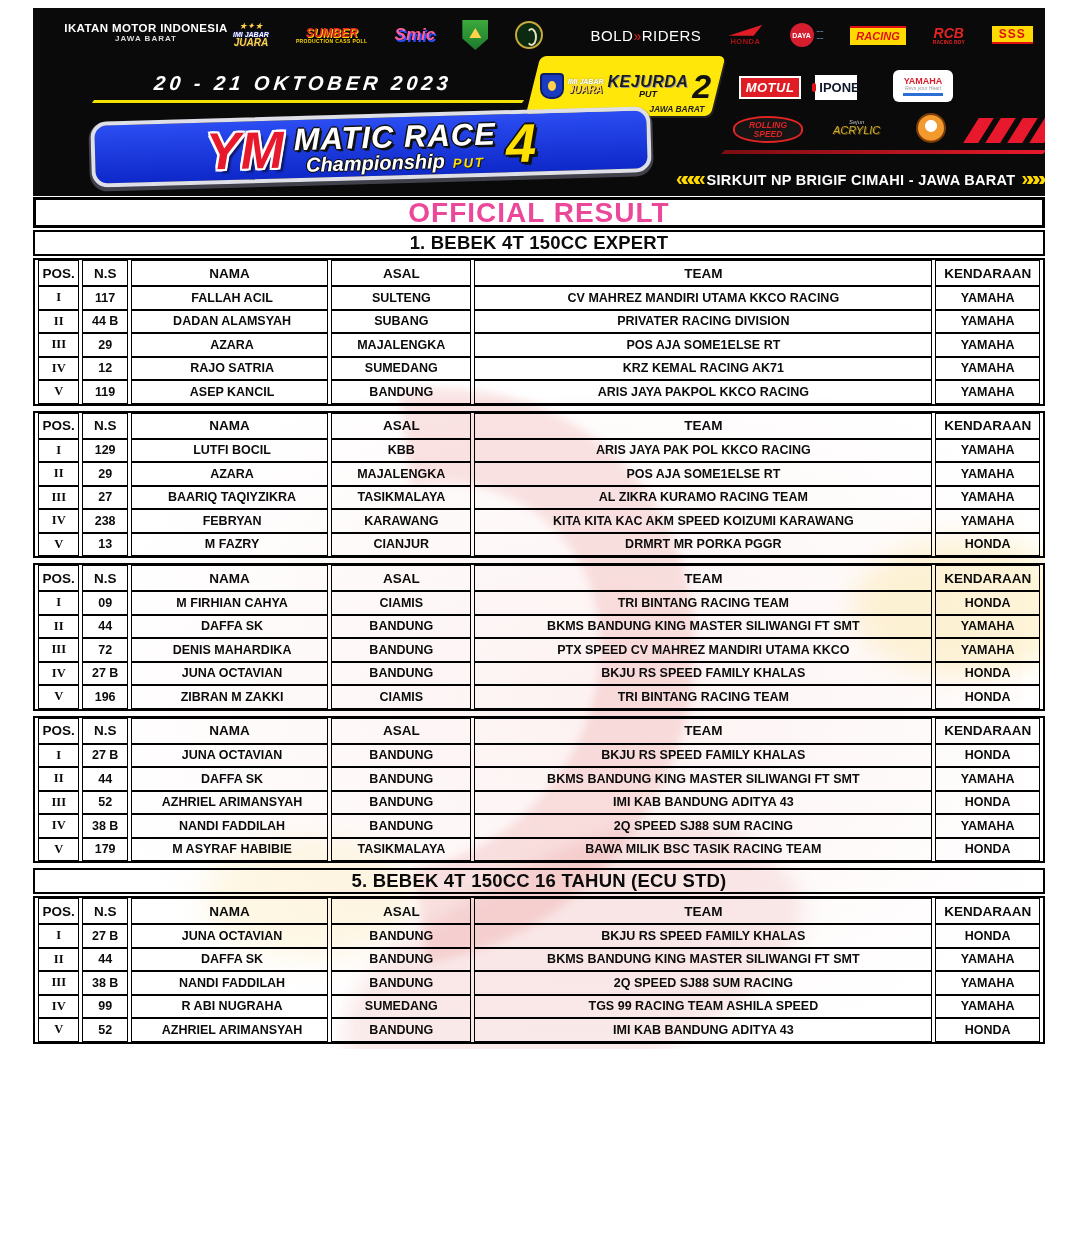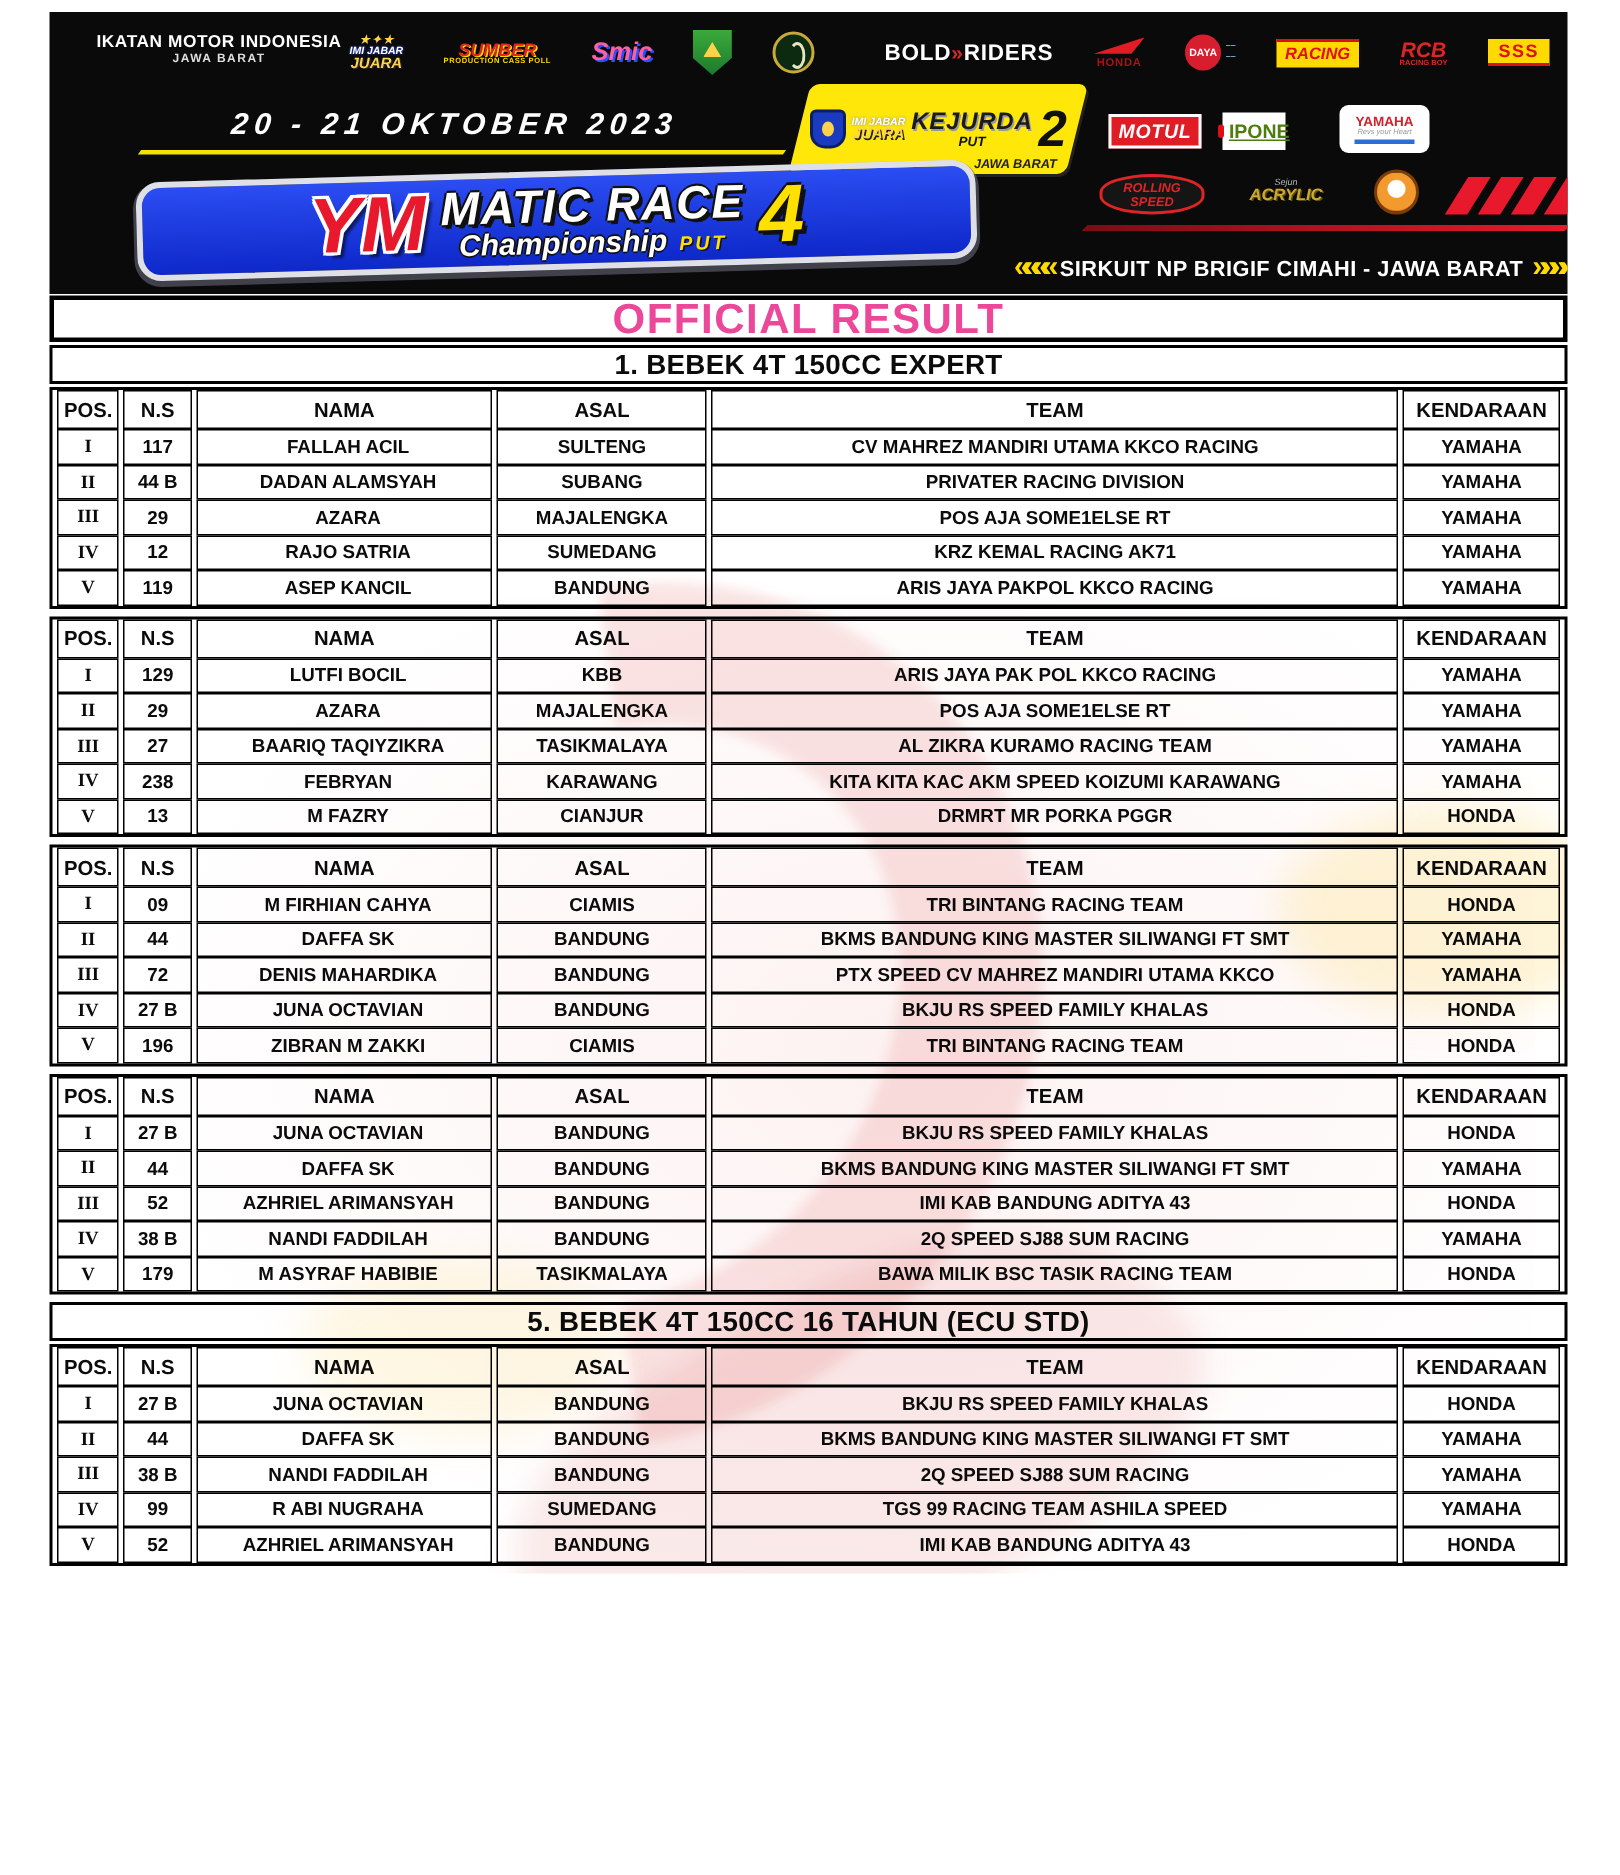--- a/index.html
+++ b/index.html
@@ -31,21 +31,21 @@
 
   .crest { width:26px; height:30px; background:linear-gradient(#3ba93b,#1d7a2d);
            clip-path:polygon(0 0,100% 0,100% 62%,50% 100%,0 62%); position:relative; }
   .crest::after { content:""; position:absolute; left:7px; top:8px; width:12px; height:10px;
                   background:#ffd24a; clip-path:polygon(50% 0,100% 100%,0 100%); }
   .circle-logo { width:28px; height:28px; border-radius:50%; background:#0c2a10;
                  border:2px solid #caa93c; position:relative; }
   .circle-logo::after { content:""; position:absolute; left:9px; top:5px; width:7px; height:14px;
                         border-radius:50%; border:2px solid #e8e3c0; border-left-color:transparent; }
 
-  .sp-bold { font-size:15px; font-weight:700; letter-spacing:.5px; color:#fff;margin-left:20px; }
+  .sp-bold { font-size:15px; font-weight:400; letter-spacing:.5px; color:#fff;margin-left:20px; }
   .sp-bold .sep { color:#e02424; font-size:14px; }
 
   .sp-honda { text-align:center; line-height:1; }
   .wing { width:34px; height:11px; background:#e01d24; margin:0 auto 2px;
           clip-path:polygon(0 100%,100% 0,74% 100%); }
   .sp-honda .t { font-size:7.5px; font-weight:900; color:#a71216; letter-spacing:.5px; }
 
   .sp-daya { display:flex; align-items:center; gap:3px; }
   .daya-c { width:24px; height:24px; border-radius:50%; background:#d61e2e; color:#fff;
             font-size:7px; font-weight:900; display:flex; align-items:center; justify-content:center; }
@@ -82,22 +82,22 @@
   .kej-t2 { font-size:9px; font-weight:900; font-style:italic; color:#111; }
   .kej-num { font-size:34px; font-weight:900; font-style:italic; color:#111; line-height:.9; }
   .kej-region { position:absolute; right:8px; bottom:2px; font-size:8.5px; font-weight:bold;
                 font-style:italic; color:#222; transform:skewX(14deg); }
 
   .sp-motul { position:absolute; left:706px; top:16px; width:62px; height:23px;
               background:#e01d24; border:2px solid #fff; color:#fff; display:flex;
               align-items:center; justify-content:center; font-size:13px; font-weight:900;
               font-style:italic; letter-spacing:.5px; }
   .sp-ipone { position:absolute; left:782px; top:15px; width:42px; height:25px;
-              background:#fff; color:#4d7c0f; display:flex; align-items:center;
-              justify-content:center; gap:3px; font-size:13px; font-weight:900;text-decoration:underline; }
+              background:#fff; color:#0f172a; display:flex; align-items:center;
+              justify-content:center; gap:3px; font-size:13px; font-weight:900; }
   .ipone-dot { width:9px; height:9px; background:#fff; border:2.5px solid #d11; border-radius:2px; }
   .sp-yamaha { position:absolute; left:860px; top:10px; width:60px; height:32px;
                background:#fff; border-radius:6px; display:flex; flex-direction:column;
                align-items:center; justify-content:center; line-height:1; }
   .sp-yamaha .t1 { color:#d61e2e; font-size:9px; font-weight:900; }
   .sp-yamaha .t2 { color:#999; font-size:5px; font-style:italic; }
   .sp-yamaha .t3 { width:40px; height:3px; background:#2b6fd6; margin-top:2px; }
 
   .band-row3 { position:absolute; left:0; top:108px; width:100%; height:80px; }
   .ym-banner { position:absolute; left:58px; top:-2px; width:560px; height:66px;
@@ -119,21 +119,21 @@
   .ym-num { font-size:54px; font-weight:900; font-style:italic; color:#ffe000; line-height:.9;
             text-shadow:-2px 0 #111,2px 0 #111,0 -2px #111,0 2px #111,3px 3px 0 #111; }
 
   .sp-rolling { position:absolute; left:700px; top:0; width:70px; height:27px;
                 background:#151515; border:2px solid #e02424; border-radius:50% / 45%;
                 display:flex; flex-direction:column; align-items:center; justify-content:center;
                 line-height:1; }
   .sp-rolling .t { color:#e02424; font-size:8.5px; font-weight:900; font-style:italic; }
   .sp-acrylic { position:absolute; left:800px; top:3px; text-align:center; line-height:1; }
   .sp-acrylic .t0 { color:#bbb; font-size:6px; font-style:italic; }
-  .sp-acrylic .t1 { color:#cfa92c; font-size:11px; font-weight:700; font-style:italic;
+  .sp-acrylic .t1 { color:#cfa92c; font-size:11px; font-weight:400; font-style:italic;
                     text-shadow:1px 1px 0 #5a4a10; }
   .tiger { position:absolute; left:878px; top:-3px; width:40px; height:34px; text-align:center; }
   .tiger .face { width:30px; height:30px; margin:0 auto; border-radius:50%;
                  background:radial-gradient(circle at 50% 42%, #fff 0 28%, #f29a2e 32% 70%, #c96b12 74%);
                  border:2px solid #7a3c08; }
   .stripes { position:absolute; left:938px; top:2px; display:flex; gap:7px; }
   .stripe { width:15px; height:25px; background:#e8192c; transform:skewX(-32deg); }
   .swoosh { position:absolute; left:690px; top:34px; width:322px; height:4px;
             background:linear-gradient(90deg,#7a0d12,#e8192c); transform:skewX(-45deg); }
 

